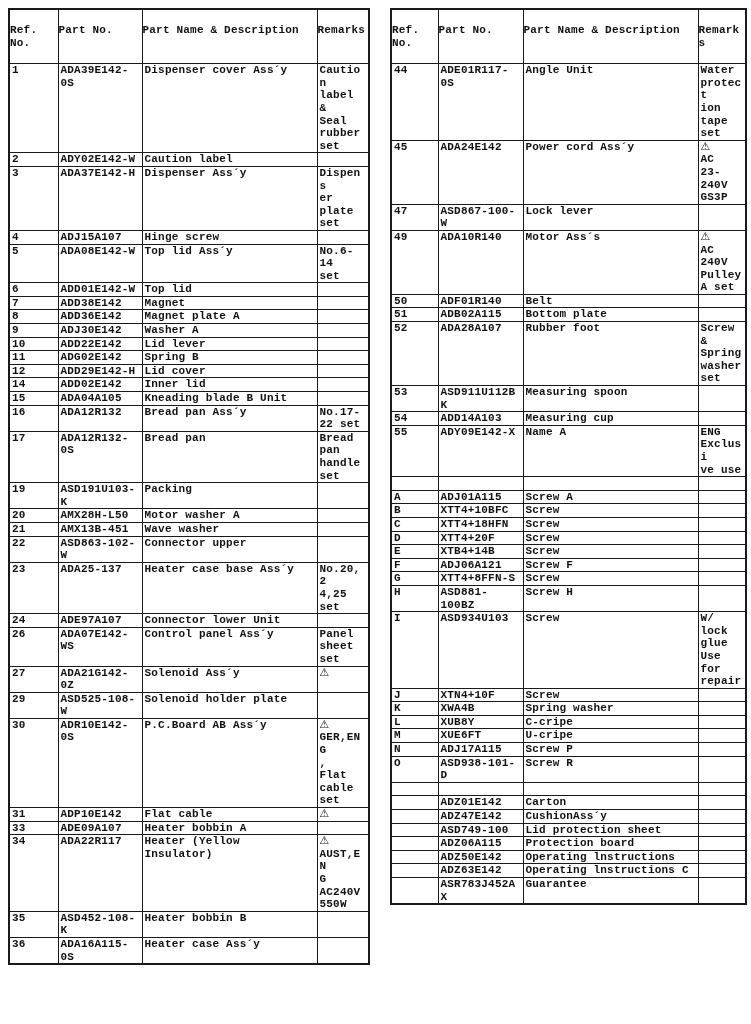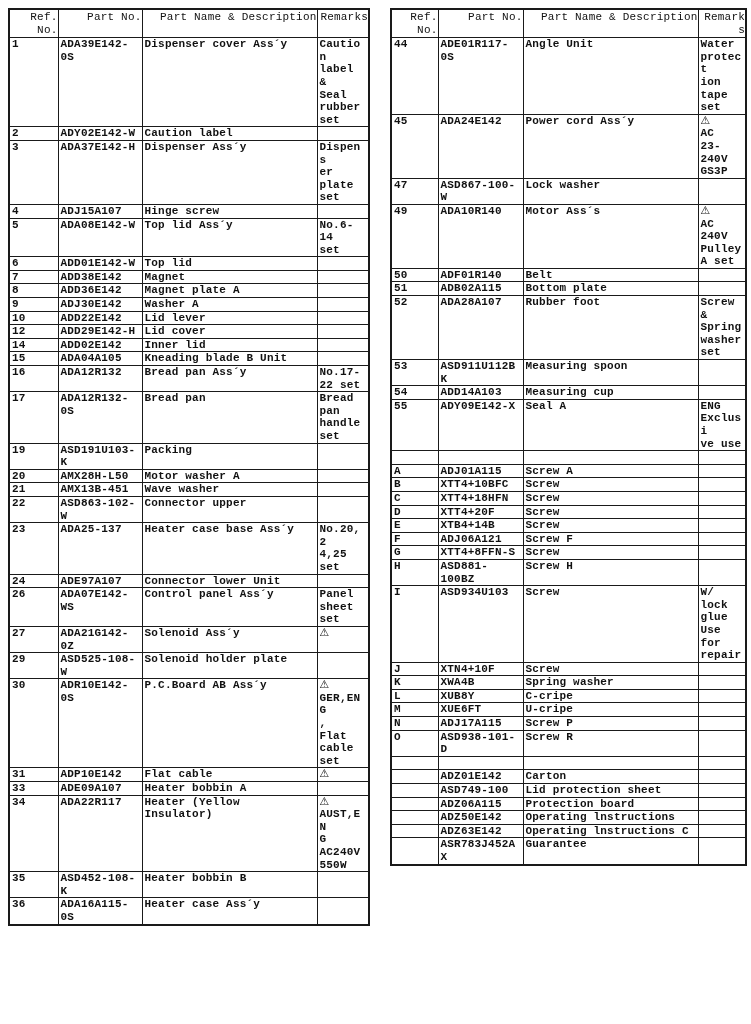--- a/index.html
+++ b/index.html
@@ -31,23 +31,23 @@
     font-size: 11px;
     line-height: 12.6px;
     letter-spacing: 0.2px;
     vertical-align: top;
     padding: 0 2px;
     white-space: pre-wrap;
     word-break: break-word;
     overflow: hidden;
   }
   .parts-table th {
-    text-align: right;
-    font-weight: normal;
-    padding: 1px 0;
+    text-align: left;
+    font-weight: bold;
+    padding: 14px 0;
   }
   .parts-table td { font-weight: bold; }
   .parts-table td:empty::after { content: "\00a0"; }
   col.c-ref  { width: 49px; }
   col.c-part { width: 84px; }
   col.c-name { width: 175px; }
   col.c-rem  { width: 52px; }
   .parts-table.right col.c-ref  { width: 47px; }
   .parts-table.right col.c-part { width: 85px; }
   .parts-table.right col.c-name { width: 175px; }
@@ -138,20 +138,26 @@
         <td data-name="cell-name">Washer A</td>
         <td data-name="cell-remarks"></td>
       </tr>
       <tr data-name="table-row">
         <td data-name="cell-ref">10</td>
         <td data-name="cell-part">ADD22E142</td>
         <td data-name="cell-name">Lid lever</td>
         <td data-name="cell-remarks"></td>
       </tr>
       <tr data-name="table-row">
+        <td data-name="cell-ref">11</td>
+        <td data-name="cell-part">ADG02E142</td>
+        <td data-name="cell-name">Spring B</td>
+        <td data-name="cell-remarks"></td>
+      </tr>
+      <tr data-name="table-row">
         <td data-name="cell-ref">12</td>
         <td data-name="cell-part">ADD29E142-H</td>
         <td data-name="cell-name">Lid cover</td>
         <td data-name="cell-remarks"></td>
       </tr>
       <tr data-name="table-row">
         <td data-name="cell-ref">14</td>
         <td data-name="cell-part">ADD02E142</td>
         <td data-name="cell-name">Inner lid</td>
         <td data-name="cell-remarks"></td>
@@ -314,21 +320,21 @@
         <td data-name="cell-ref">45</td>
         <td data-name="cell-part">ADA24E142</td>
         <td data-name="cell-name">Power cord Ass´y</td>
         <td data-name="cell-remarks">⚠   AC
 23-240V
 GS3P</td>
       </tr>
       <tr data-name="table-row">
         <td data-name="cell-ref">47</td>
         <td data-name="cell-part">ASD867-100-W</td>
-        <td data-name="cell-name">Lock washer</td>
+        <td data-name="cell-name">Lock lever</td>
         <td data-name="cell-remarks"></td>
       </tr>
       <tr data-name="table-row">
         <td data-name="cell-ref">49</td>
         <td data-name="cell-part">ADA10R140</td>
         <td data-name="cell-name">Motor Ass´s</td>
         <td data-name="cell-remarks">⚠   AC
 240V
 Pulley
 A set</td>
@@ -362,21 +368,21 @@
       </tr>
       <tr data-name="table-row">
         <td data-name="cell-ref">54</td>
         <td data-name="cell-part">ADD14A103</td>
         <td data-name="cell-name">Measuring cup</td>
         <td data-name="cell-remarks"></td>
       </tr>
       <tr data-name="table-row">
         <td data-name="cell-ref">55</td>
         <td data-name="cell-part">ADY09E142-X</td>
-        <td data-name="cell-name">Seal A</td>
+        <td data-name="cell-name">Name A</td>
         <td data-name="cell-remarks">ENG
 Exclusi
 ve use</td>
       </tr>
       <tr data-name="table-row">
         <td data-name="cell-ref"></td>
         <td data-name="cell-part"></td>
         <td data-name="cell-name"></td>
         <td data-name="cell-remarks"></td>
       </tr>
@@ -480,20 +486,26 @@
         <td data-name="cell-remarks"></td>
       </tr>
       <tr data-name="table-row">
         <td data-name="cell-ref"></td>
         <td data-name="cell-part">ADZ01E142</td>
         <td data-name="cell-name">Carton</td>
         <td data-name="cell-remarks"></td>
       </tr>
       <tr data-name="table-row">
         <td data-name="cell-ref"></td>
+        <td data-name="cell-part">ADZ47E142</td>
+        <td data-name="cell-name">CushionAss´y</td>
+        <td data-name="cell-remarks"></td>
+      </tr>
+      <tr data-name="table-row">
+        <td data-name="cell-ref"></td>
         <td data-name="cell-part">ASD749-100</td>
         <td data-name="cell-name">Lid protection sheet</td>
         <td data-name="cell-remarks"></td>
       </tr>
       <tr data-name="table-row">
         <td data-name="cell-ref"></td>
         <td data-name="cell-part">ADZ06A115</td>
         <td data-name="cell-name">Protection board</td>
         <td data-name="cell-remarks"></td>
       </tr>

